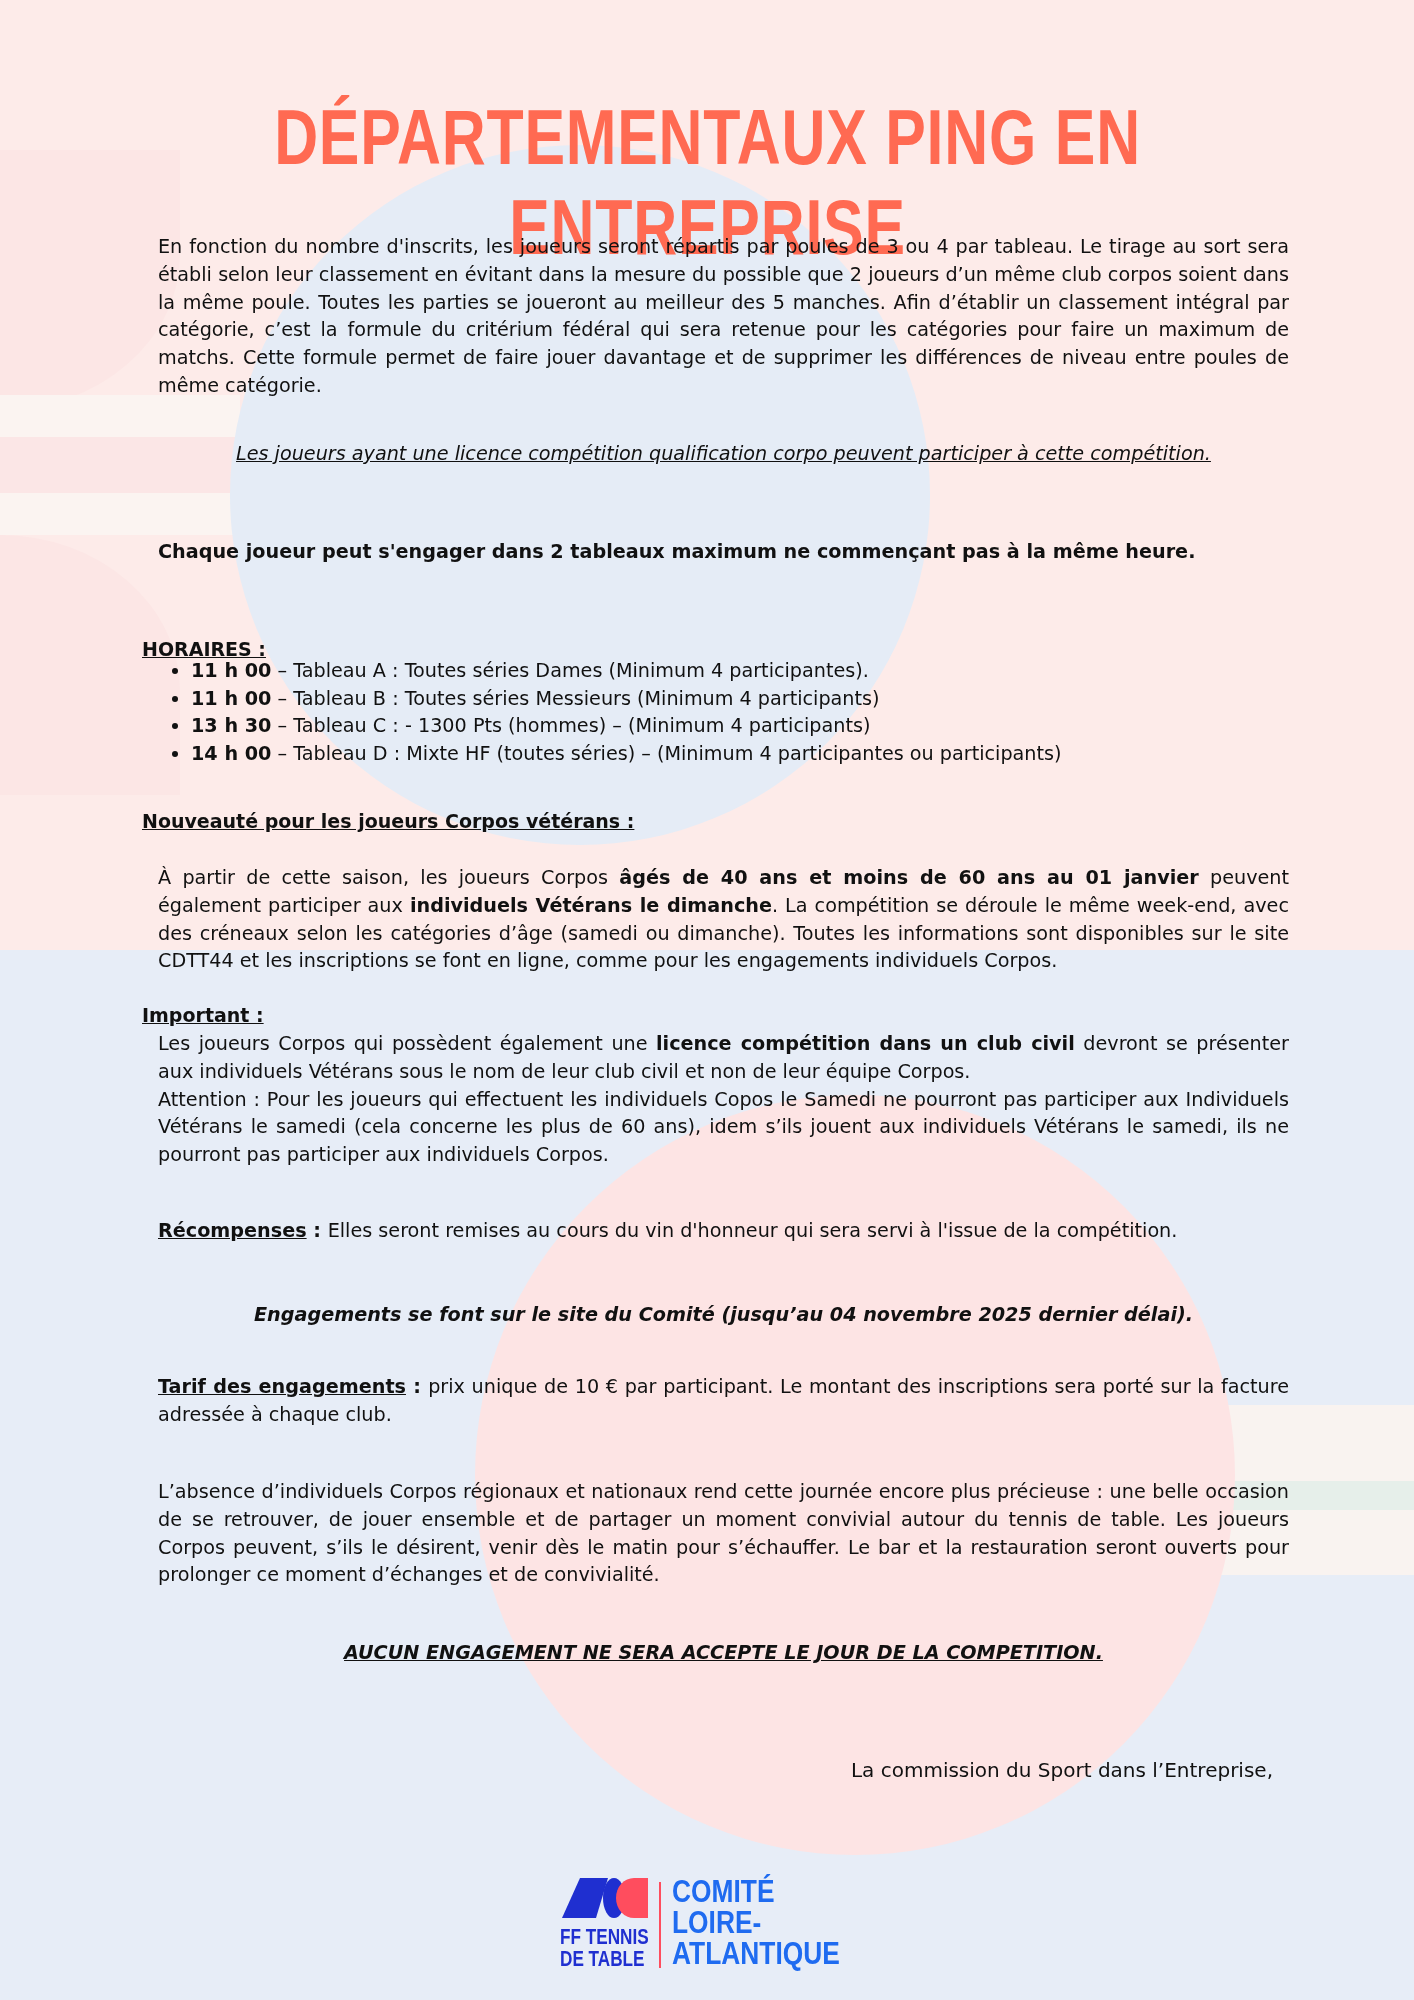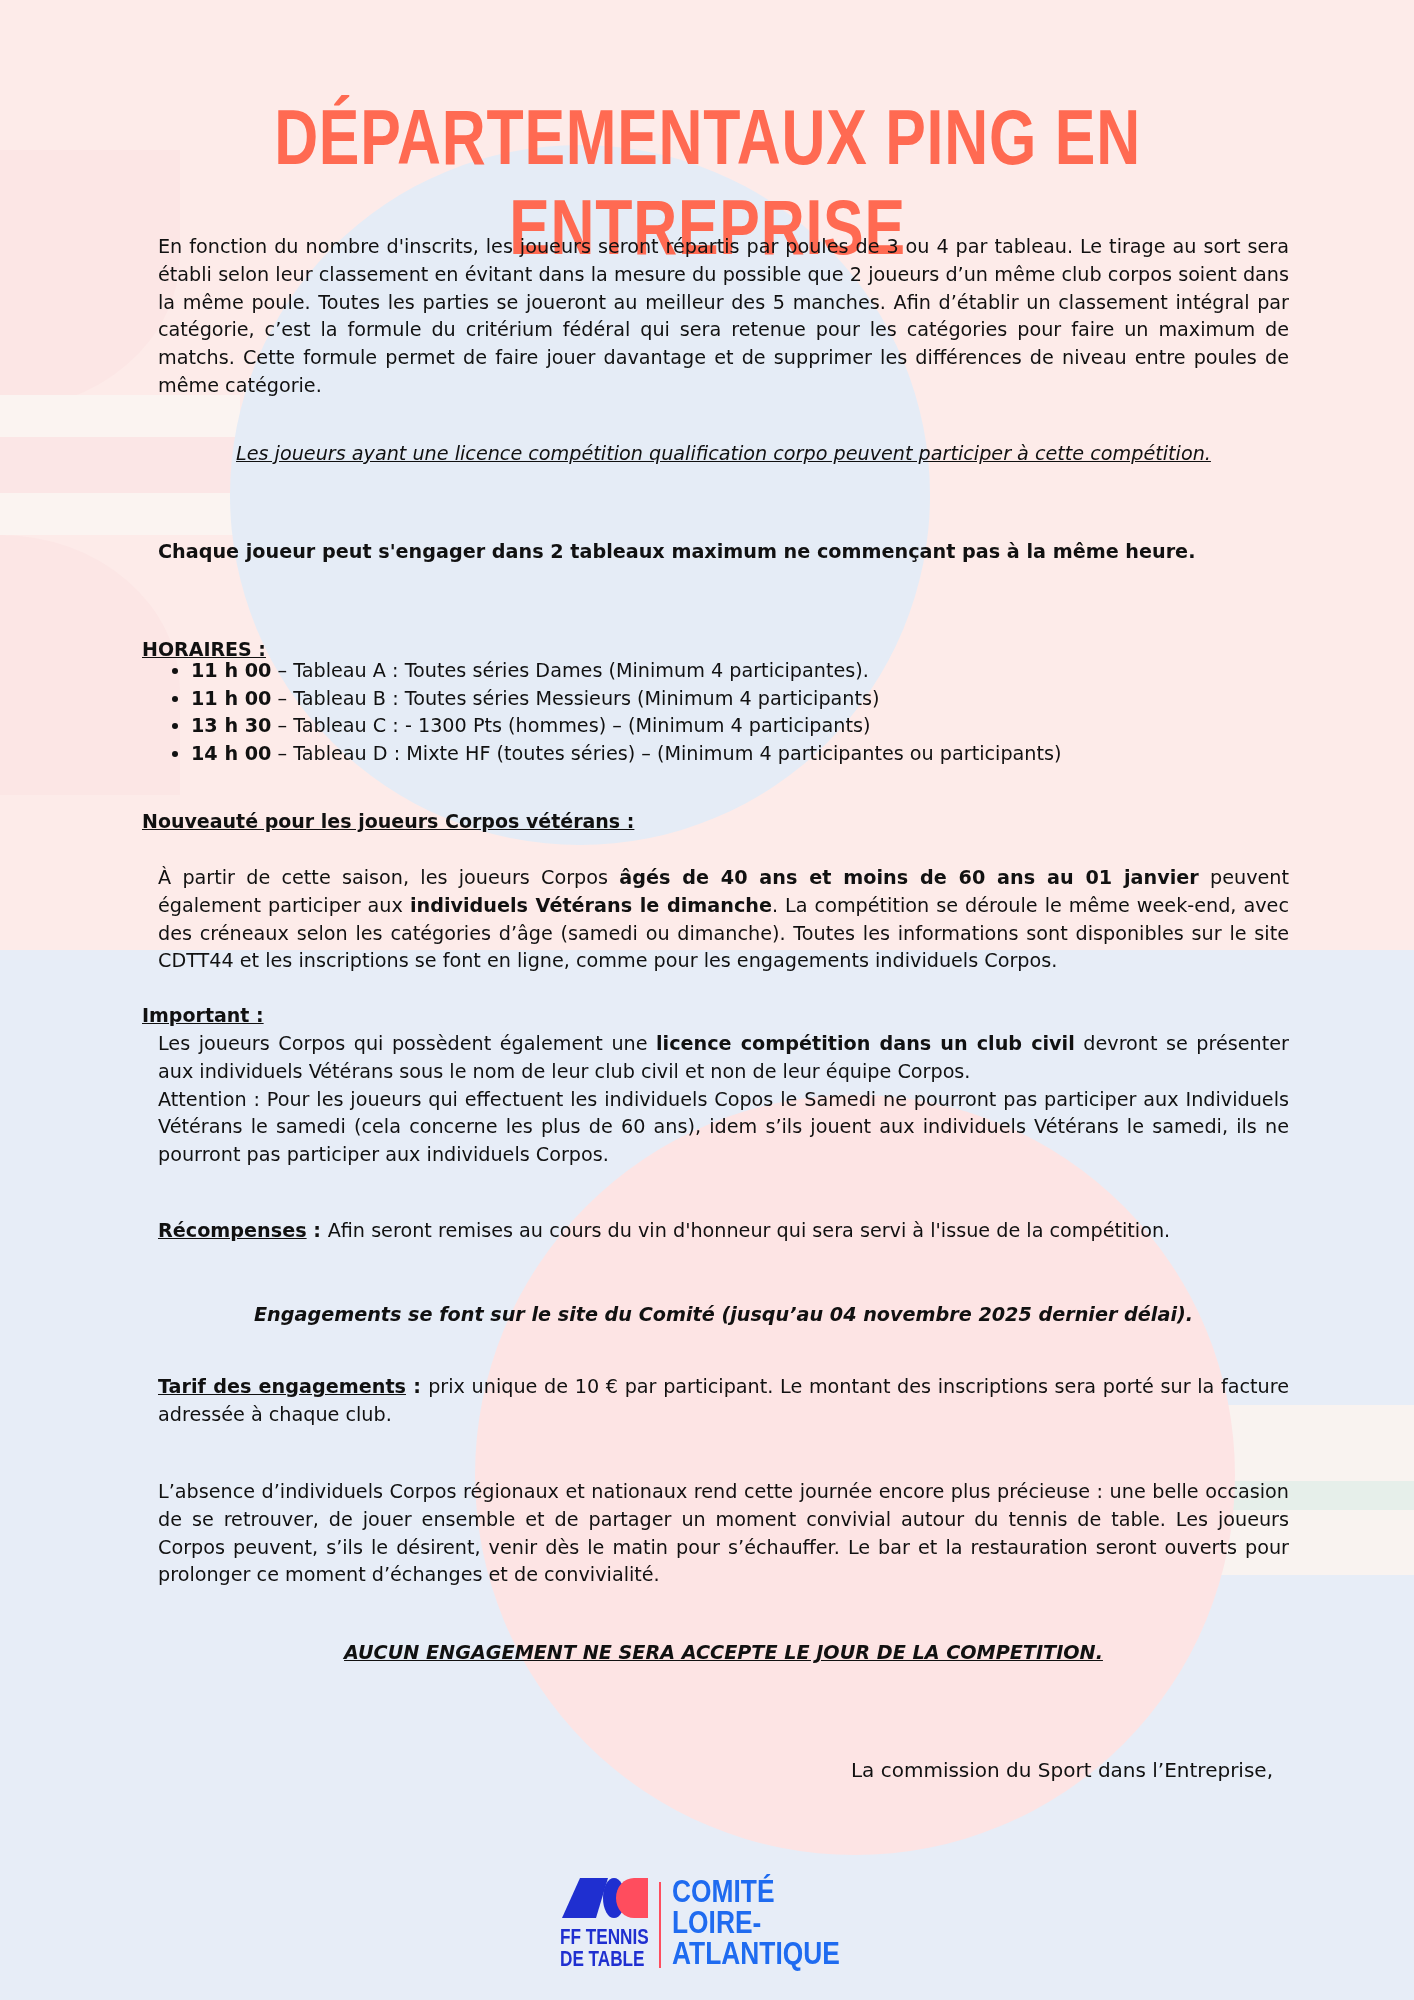--- a/index.html
+++ b/index.html
@@ -104,21 +104,21 @@
   </ul>
 
   <div class="heading" style="top:810px;">Nouveauté pour les joueurs Corpos vétérans :</div>
 
   <div class="para" style="top:864px;"><span>À partir de cette saison, les joueurs Corpos </span><b>âgés de 40 ans et moins de 60 ans au 01 janvier</b><span> peuvent également participer aux </span><b>individuels Vétérans le dimanche</b><span>. La compétition se déroule le même week-end, avec des créneaux selon les catégories d’âge (samedi ou dimanche). Toutes les informations sont disponibles sur le site CDTT44 et les inscriptions se font en ligne, comme pour les engagements individuels Corpos.</span></div>
 
   <div class="heading" style="top:1004px;">Important :</div>
 
   <div class="para" style="top:1030px;"><span>Les joueurs Corpos qui possèdent également une </span><b>licence compétition dans un club civil</b><span> devront se présenter aux individuels Vétérans sous le nom de leur club civil et non de leur équipe Corpos.</span><br><span>Attention : Pour les joueurs qui effectuent les individuels Copos le Samedi ne pourront pas participer aux Individuels Vétérans le samedi (cela concerne les plus de 60 ans), idem s’ils jouent aux individuels Vétérans le samedi, ils ne pourront pas participer aux individuels Corpos.</span></div>
 
-  <div class="para" style="top:1217px;"><b class="u">Récompenses</b><b> : </b><span>Afin seront remises au cours du vin d'honneur qui sera servi à l'issue de la compétition.</span></div>
+  <div class="para" style="top:1217px;"><b class="u">Récompenses</b><b> : </b><span>Elles seront remises au cours du vin d'honneur qui sera servi à l'issue de la compétition.</span></div>
 
   <div class="para center" style="top:1301px; font-weight:bold; font-style:italic;">Engagements se font sur le site du Comité (jusqu’au 04 novembre 2025 dernier délai).</div>
 
   <div class="para" style="top:1373px;"><b class="u">Tarif des engagements</b><b> : </b><span>prix unique de 10 € par participant. Le montant des inscriptions sera porté sur la facture adressée à chaque club.</span></div>
 
   <div class="para" style="top:1478px;">L’absence d’individuels Corpos régionaux et nationaux rend cette journée encore plus précieuse : une belle occasion de se retrouver, de jouer ensemble et de partager un moment convivial autour du tennis de table. Les joueurs Corpos peuvent, s’ils le désirent, venir dès le matin pour s’échauffer. Le bar et la restauration seront ouverts pour prolonger ce moment d’échanges et de convivialité.</div>
 
   <div class="para center" style="top:1639px; font-weight:bold; font-style:italic;">
     <span class="u">AUCUN ENGAGEMENT NE SERA ACCEPTE LE JOUR DE LA COMPETITION.</span>
   </div>

